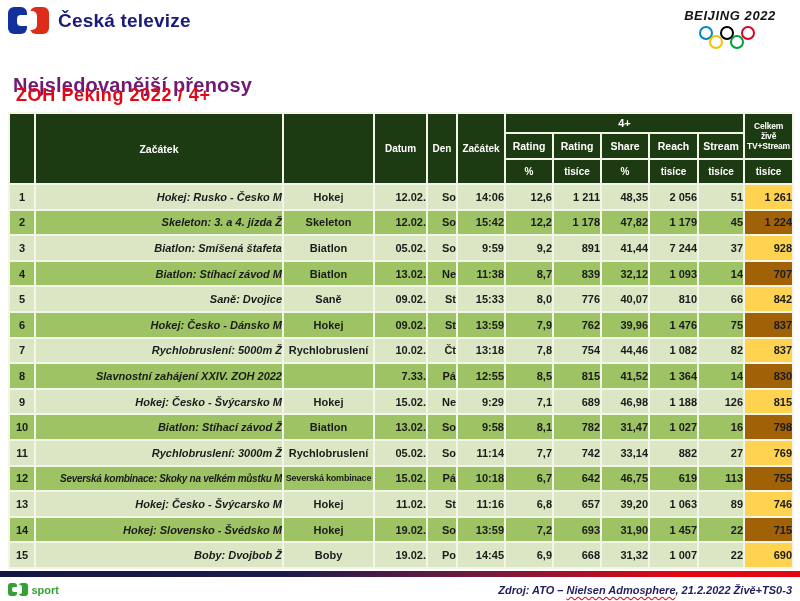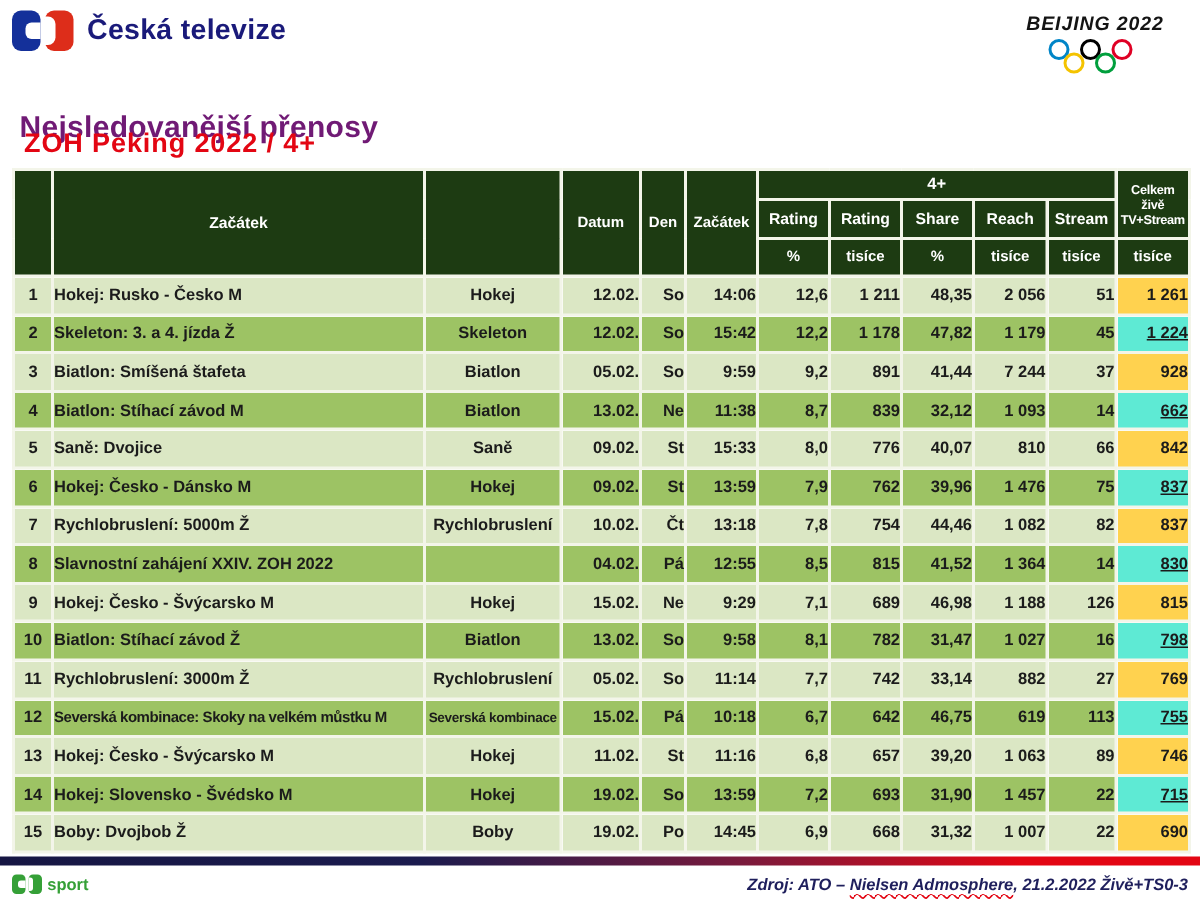--- a/index.html
+++ b/index.html
@@ -37,23 +37,23 @@
   .ratings thead tr.h-c th { height:25px; }
   .ratings thead th.h-group { font-size:11px; }
   .ratings thead th.h-utkani { font-size:10.5px; }
   .ratings thead th.h-total { font-size:8.5px; line-height:1.2; letter-spacing:-0.2px; white-space:normal; padding:0 1px; }
 
   .ratings tbody tr { height:25.6px; }
   .ratings tbody td { font-size:11px; font-weight:bold; color:#1b1b1b; padding:0; }
   .ratings tbody tr.odd  td { background:#dbe7c4; }
   .ratings tbody tr.even td { background:#9dc364; }
   .ratings tbody tr.odd  td.c-total { background:#ffd24f;margin-top:20px; }
-  .ratings tbody tr.even td.c-total { background:#5eead4;text-decoration:underline; }
+  .ratings tbody tr.even td.c-total { background:#a16207; }
   td.c-num   { text-align:center; }
-  td.c-name  { text-align:left; padding-left:6px; }
+  td.c-name  { text-align:right; padding-left:6px;font-style:italic; }
   td.c-name.tight  { font-size:10px; letter-spacing:-0.3px; }
   td.c-sport { text-align:center; }
   td.c-sport.tight { font-size:9px; letter-spacing:-0.2px; }
   td.c-date, td.c-day { text-align:right; }
   td.numcell { text-align:right; padding-right:6px; }
 
   
   .grad-bar { position:absolute; left:0; top:571px; width:800px; height:6px;
               background:linear-gradient(to right,#161643 0%,#1b1b4e 35%,#7a1a3c 62%,#e30613 85%,#e30613 100%); }
   .ctsport { position:absolute; left:8px; top:583px; display:flex; align-items:center; gap:4px; }
@@ -183,21 +183,21 @@
       <td class="c-name">Biatlon: Stíhací závod M</td>
       <td class="c-sport">Biatlon</td>
       <td class="c-date">13.02.</td>
       <td class="c-day">Ne</td>
       <td class="numcell">11:38</td>
       <td class="numcell">8,7</td>
       <td class="numcell">839</td>
       <td class="numcell">32,12</td>
       <td class="numcell">1 093</td>
       <td class="numcell">14</td>
-      <td class="numcell c-total">662</td>
+      <td class="numcell c-total">707</td>
     </tr>
         <tr class="odd">
       <td class="c-num">5</td>
       <td class="c-name">Saně: Dvojice</td>
       <td class="c-sport">Saně</td>
       <td class="c-date">09.02.</td>
       <td class="c-day">St</td>
       <td class="numcell">15:33</td>
       <td class="numcell">8,0</td>
       <td class="numcell">776</td>
@@ -231,21 +231,21 @@
       <td class="numcell">754</td>
       <td class="numcell">44,46</td>
       <td class="numcell">1 082</td>
       <td class="numcell">82</td>
       <td class="numcell c-total">837</td>
     </tr>
         <tr class="even">
       <td class="c-num">8</td>
       <td class="c-name">Slavnostní zahájení XXIV. ZOH 2022</td>
       <td class="c-sport"></td>
-      <td class="c-date">04.02.</td>
+      <td class="c-date">7.33.</td>
       <td class="c-day">Pá</td>
       <td class="numcell">12:55</td>
       <td class="numcell">8,5</td>
       <td class="numcell">815</td>
       <td class="numcell">41,52</td>
       <td class="numcell">1 364</td>
       <td class="numcell">14</td>
       <td class="numcell c-total">830</td>
     </tr>
         <tr class="odd">

